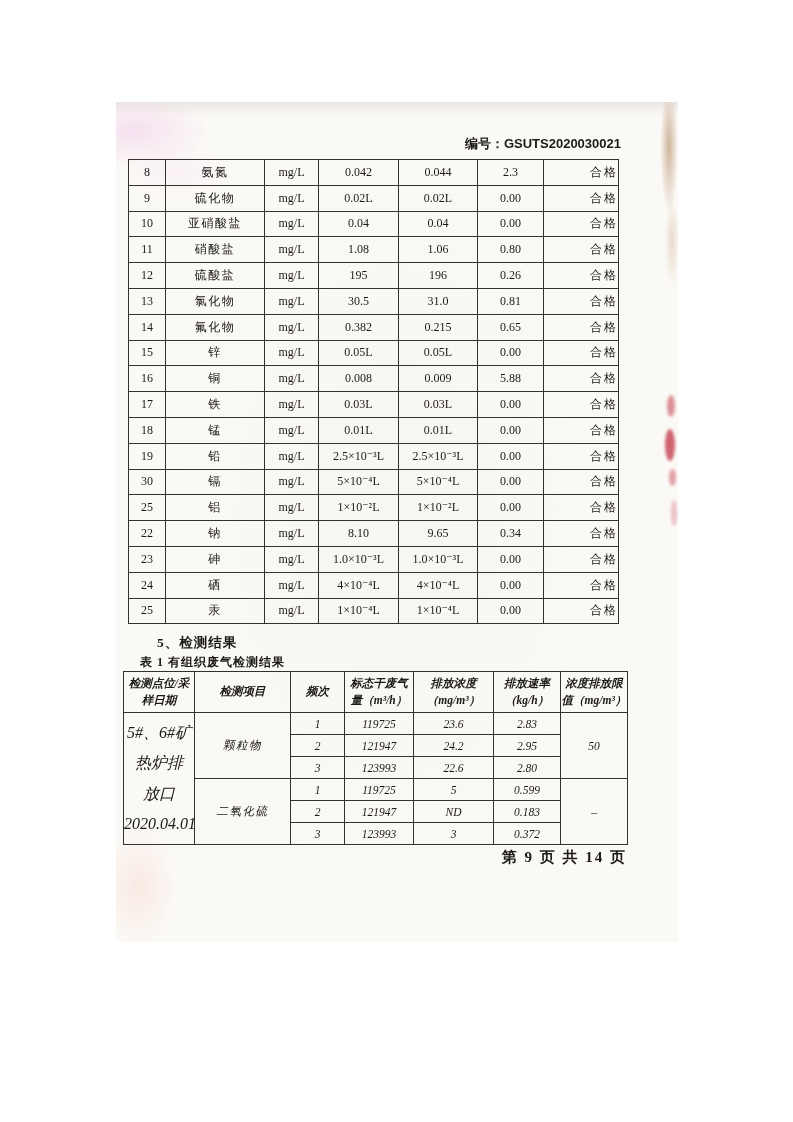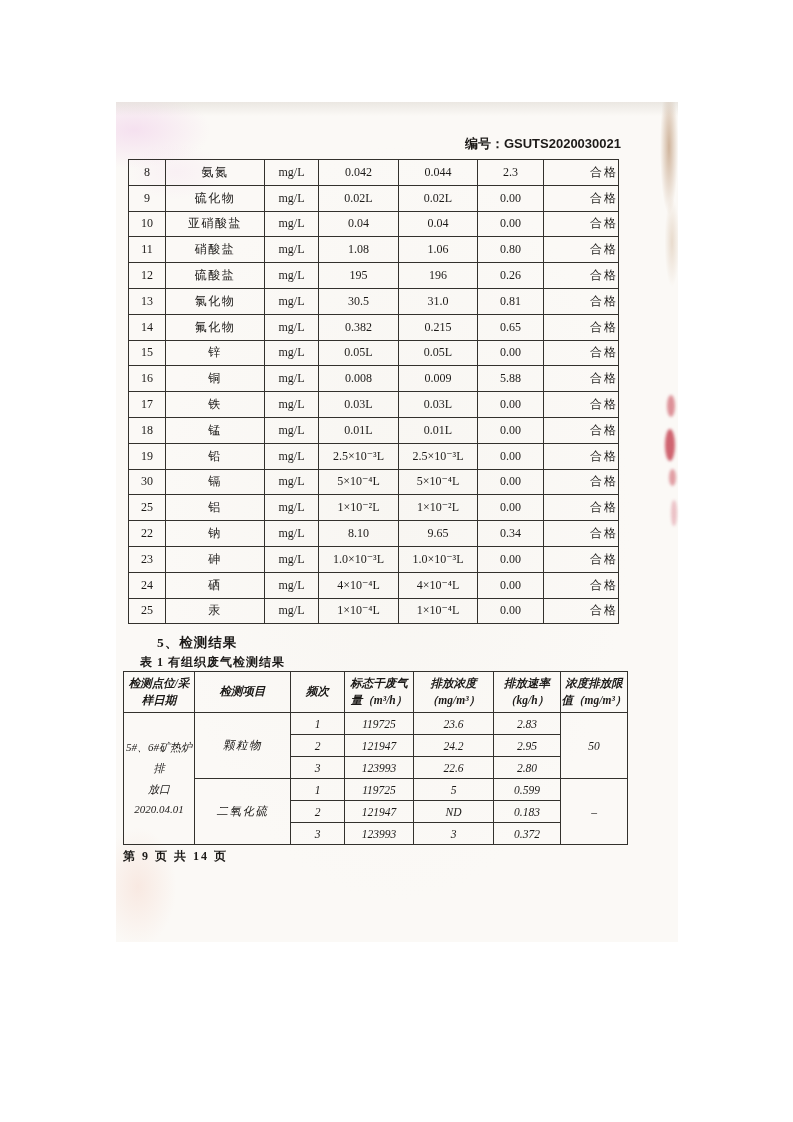--- a/index.html
+++ b/index.html
@@ -27,24 +27,24 @@
   td,th{border:1px solid #33312d;text-align:center;vertical-align:middle;padding:0;overflow:visible;}
   .t1{position:absolute;left:12px;top:57px;width:490px;border:1.5px solid #2c2a27;}
   .t1 td{height:24.8px;font-size:12px;}
   .t1 .item{letter-spacing:1.5px;}
   .t1 .res{letter-spacing:2px;text-align:right;}
   .sec-h{position:absolute;left:13px;top:532px;font-size:13.5px;font-weight:bold;letter-spacing:1px;margin-left:28px;}
   .sec-c{position:absolute;left:13px;top:552px;font-size:12px;font-weight:600;letter-spacing:1px;margin-left:11px;}
   .t2{position:absolute;left:7px;top:569px;width:504px;border:1.5px solid #2c2a27;font-style:italic;}
   .t2 th{height:40px;font-size:11.5px;font-weight:600;white-space:pre-line;line-height:1.5;}
   .t2 td{height:21px;font-size:11.5px;}
-  .t2 .site{white-space:pre-line;line-height:1.9;font-size:11px;}
+  .t2 .site{white-space:pre-line;line-height:1.9;font-size:16px;}
   .t2 .item{letter-spacing:1.5px;}
-  .footer{position:absolute;left:7px;top:746px;width:504px;text-align:left;
-    font-size:12px;font-weight:600;letter-spacing:2px;}
+  .footer{position:absolute;left:7px;top:746px;width:504px;text-align:right;
+    font-size:15px;font-weight:600;letter-spacing:2px;}
   .mark{position:absolute;border-radius:50%;filter:blur(1.5px);}
   .m1{left:551px;top:293px;width:8px;height:22px;background:rgba(196,60,74,.55);}
   .m2{left:549px;top:327px;width:10px;height:32px;background:rgba(190,42,60,.72);}
   .m3{left:553px;top:367px;width:7px;height:17px;background:rgba(200,70,84,.5);}
   .m4{left:555px;top:398px;width:6px;height:26px;background:rgba(205,90,110,.35);}
 </style>
 </head>
 <body>
 
 <div class="scan">

